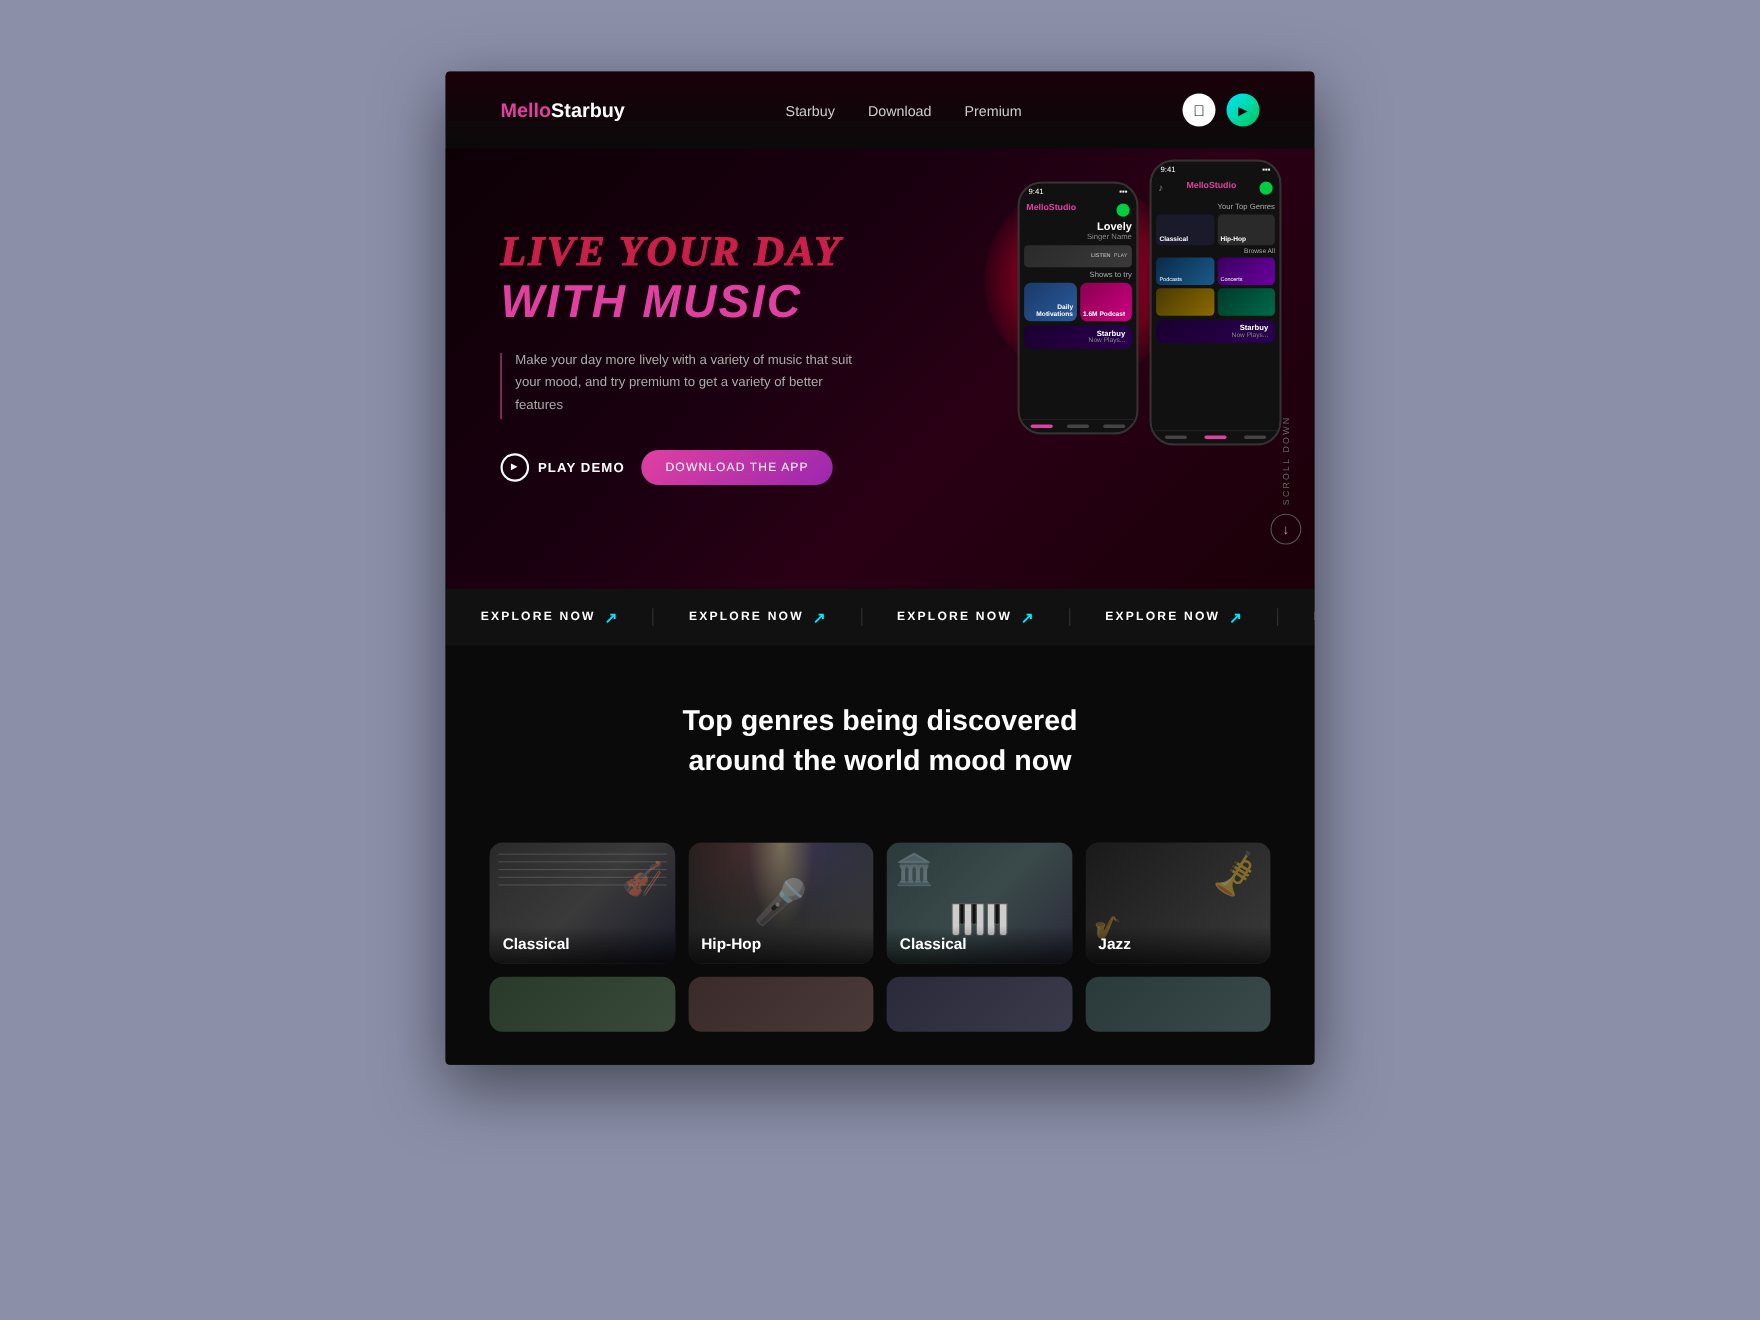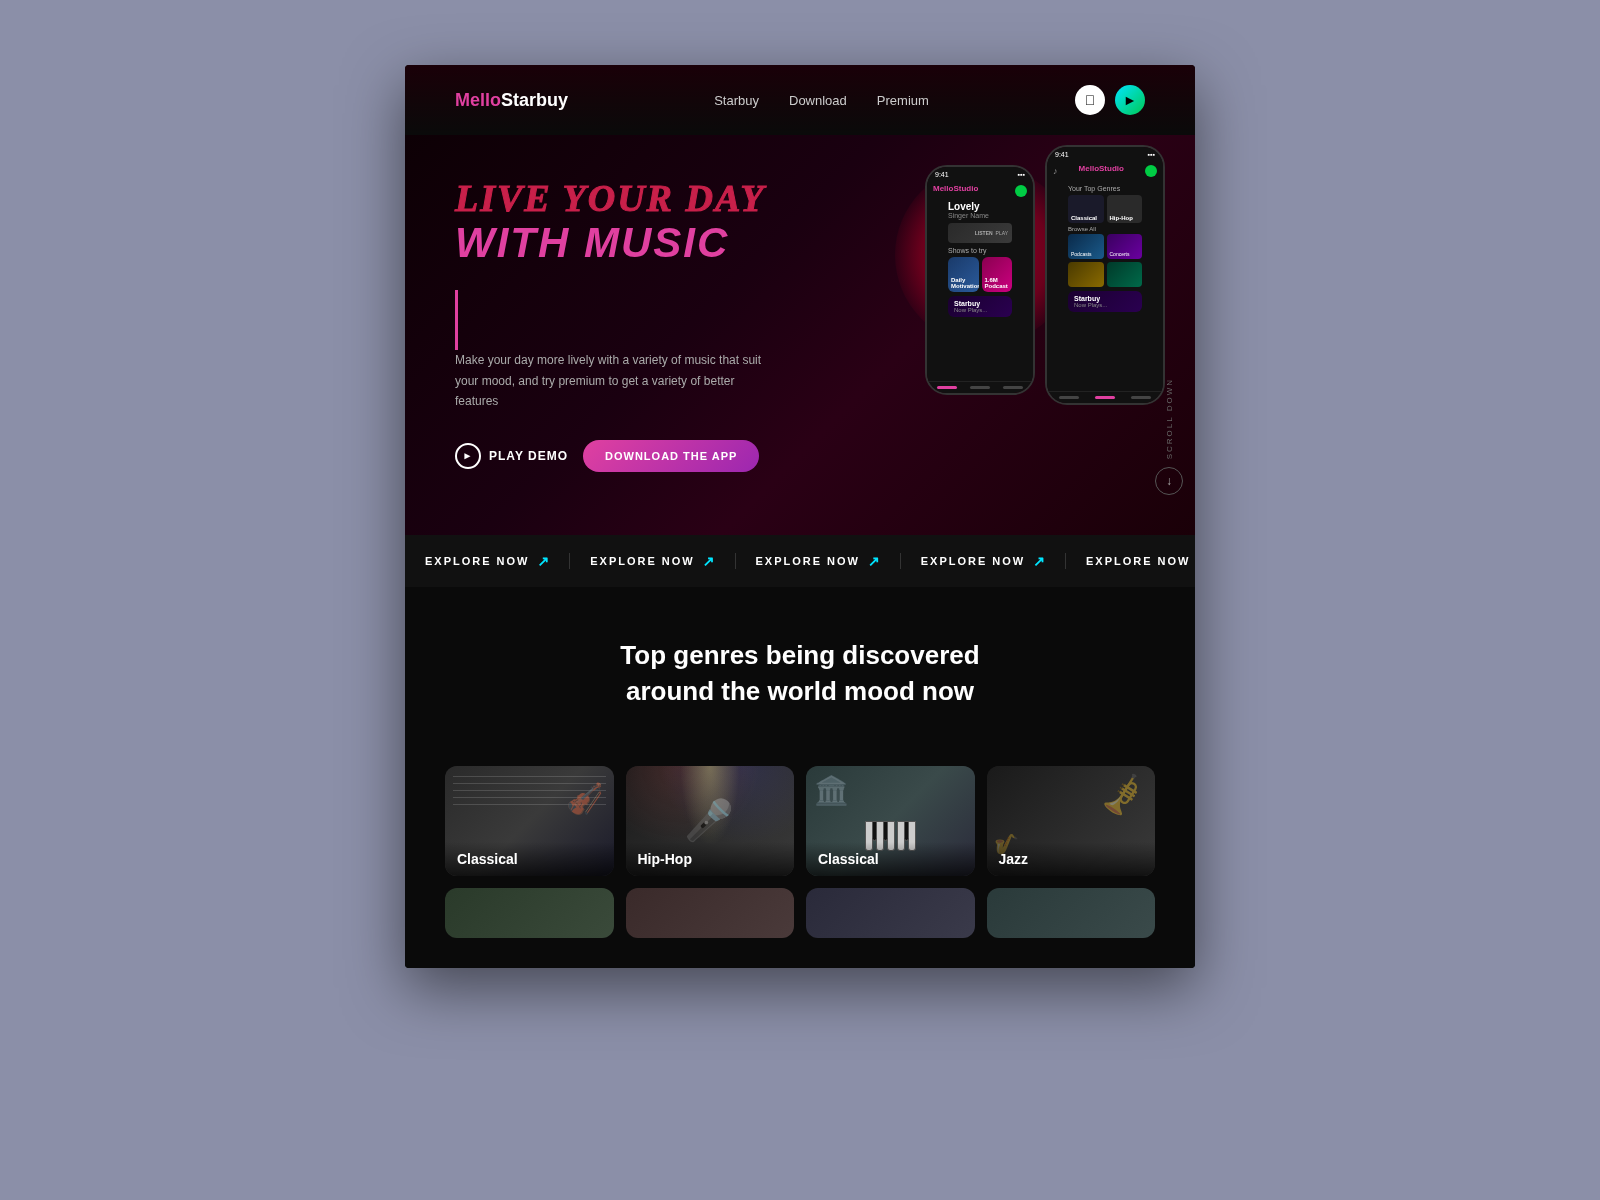--- a/index.html
+++ b/index.html
@@ -130,21 +130,20 @@
       display: inline-block;
       margin-right: 12px;
       vertical-align: top;
       margin-top: 4px;
     }
 
     .hero-desc-block {
       display: flex;
       align-items: flex-start;
       margin-bottom: 28px;
-      flex-direction: column;
     }
 
     .hero-desc {
       font-size: 12px;
       color: #aaa;
       line-height: 1.7;
     }
 
     .hero-buttons {
       display: flex;
@@ -177,21 +176,21 @@
       font-size: 10px;
     }
 
     .btn-download {
       background: linear-gradient(135deg, #e040a0, #9c27b0);
       color: #fff;
       border: none;
       padding: 10px 22px;
       border-radius: 25px;
       font-size: 11px;
-      font-weight: bold;
+      font-weight: normal;
       letter-spacing: 1px;
       cursor: pointer;
       text-transform: uppercase;
     }
 
     
     .hero-phones {
       position: absolute;
       right: 30px;
       top: 10px;
@@ -232,21 +231,22 @@
     .phone-status-bar {
       display: flex;
       justify-content: space-between;
       padding: 4px 8px;
       font-size: 7px;
       color: #fff;
     }
 
     .phone-content {
       flex: 1;
-      padding: 4px 21px;
+      padding: 4px 4px;
+      text-align: right;
     }
 
     .phone-brand {
       font-size: 8px;
       font-weight: bold;
       color: #e040a0;
       margin-bottom: 4px;
     }
 
     .phone-song-title {
@@ -365,21 +365,21 @@
       display: flex;
       align-items: center;
       padding: 18px 0;
       overflow: hidden;
     }
 
     .explore-item {
       display: flex;
       align-items: center;
       gap: 8px;
-      padding: 0 20px;
+      padding: 0 32px;
       border-right: 1px solid #333;
       white-space: nowrap;
     }
 
     .explore-item:last-child { border-right: none; }
 
     .explore-label {
       font-size: 11px;
       font-weight: 900;
       color: #fff;

